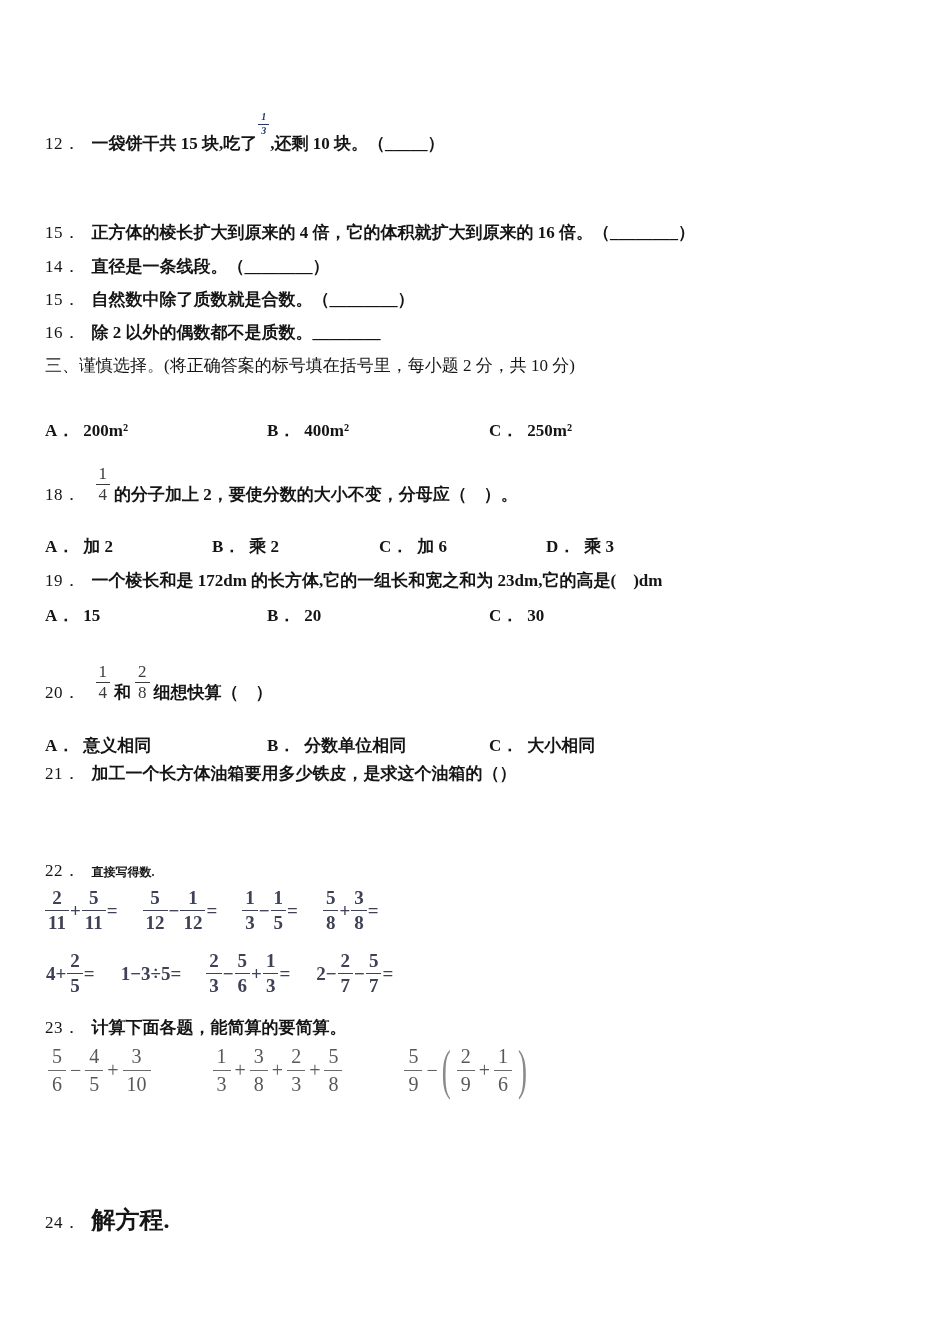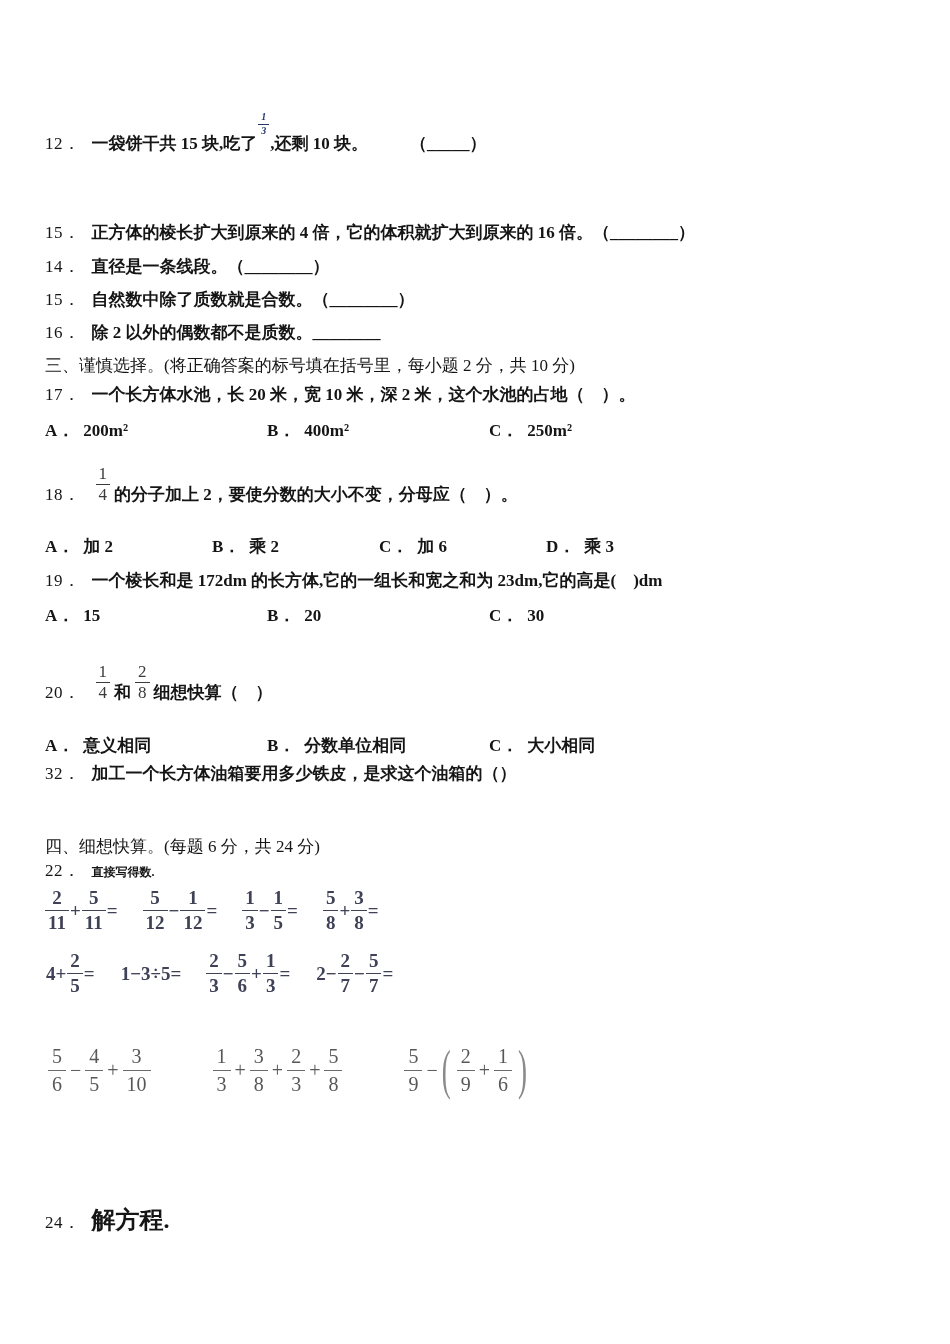--- a/index.html
+++ b/index.html
@@ -5,21 +5,21 @@
   html,body{margin:0;padding:0;background:#ffffff;}
   .page{
     position:relative;width:950px;height:1344px;background:#ffffff;
     font-family:"Liberation Serif","DejaVu Serif",serif;color:#151515;overflow:hidden;
   }
   .line{position:absolute;left:45px;white-space:nowrap;font-size:17px;line-height:23px;}
   .qno{font-weight:400;margin-right:11px;letter-spacing:.5px;text-align:center;}
   .qtext{font-weight:700;}
   .sec{font-weight:400;}
   .blank{font-weight:700;letter-spacing:0;}
-  .gap{margin-left:42px;}
+  .gap{}
   
   .opt{display:inline-block;font-weight:700;}
   .opts3 .opt{width:222px;}
   .opts4 .opt{width:167px;}
   .opt .okey{margin-right:9px;font-weight:700;}
   
   .frac{display:inline-block;text-align:center;line-height:1.05;vertical-align:baseline;}
   .frac .num{display:block;padding:0 3px 1px;border-bottom:1.2px solid currentColor;}
   .frac .den{display:block;padding:1px 3px 0;}
   
@@ -65,23 +65,20 @@
   </div>
 
   <div class="line" style="top:321px">
     <span class="qno">16．</span><span class="qtext">除 2 以外的偶数都不是质数。</span><span class="blank">________</span>
   </div>
 
   <div class="line" style="top:354px">
     <span class="sec">三、谨慎选择。(将正确答案的标号填在括号里，每小题 2 分，共 10 分)</span>
   </div>
 
-  <div class="line" style="top:383px">
-    <span class="qno">17．</span><span class="qtext">一个长方体水池，长 20 米，宽 10 米，深 2 米，这个水池的占地（　）。</span>
-  </div>
   <div class="line opts3" style="top:419px">
     <span class="opt"><span class="okey">A．</span><span>200m²</span></span><span class="opt"><span class="okey">B．</span><span>400m²</span></span><span class="opt"><span class="okey">C．</span><span>250m²</span></span>
   </div>
 
   <div class="line" style="top:465px">
     <span class="qno">18．</span><span class="frac fr-in"><span class="num">1</span><span class="den">4</span></span><span class="qtext">的分子加上 2，要使分数的大小不变，分母应（　）。</span>
   </div>
   <div class="line opts4" style="top:535px">
     <span class="opt"><span class="okey">A．</span><span>加 2</span></span><span class="opt"><span class="okey">B．</span><span>乘 2</span></span><span class="opt"><span class="okey">C．</span><span>加 6</span></span><span class="opt"><span class="okey">D．</span><span>乘 3</span></span>
   </div>
@@ -94,26 +91,23 @@
   </div>
 
   <div class="line" style="top:663px">
     <span class="qno">20．</span><span class="frac fr-in"><span class="num">1</span><span class="den">4</span></span><span class="qtext">和</span><span class="frac fr-in"><span class="num">2</span><span class="den">8</span></span><span class="qtext">细想快算（　）</span>
   </div>
   <div class="line opts3" style="top:734px">
     <span class="opt"><span class="okey">A．</span><span>意义相同</span></span><span class="opt"><span class="okey">B．</span><span>分数单位相同</span></span><span class="opt"><span class="okey">C．</span><span>大小相同</span></span>
   </div>
 
   <div class="line" style="top:762px">
-    <span class="qno">32．</span><span class="qtext">加工一个长方体油箱要用多少铁皮，是求这个油箱的（）</span>
-  </div>
-
-  <div class="line" style="top:835px">
-    <span class="sec">四、细想快算。(每题 6 分，共 24 分)</span>
-  </div>
+    <span class="qno">21．</span><span class="qtext">加工一个长方体油箱要用多少铁皮，是求这个油箱的（）</span>
+  </div>
+
 
   <div class="line" style="top:859px">
     <span class="qno">22．</span><span class="qtext" style="font-size:12px">直接写得数.</span>
   </div>
 
   <div class="line mrow row22" style="top:888px">
     <div class="expr m22">
         <span class="frac">
           <span class="num">2</span>
           <span class="den">11</span>
@@ -200,20 +194,23 @@
         </span>
         <span class="op">−</span>
         <span class="frac">
           <span class="num">5</span>
           <span class="den">7</span>
         </span>
         <span class="op">=</span>
       </div>
   </div>
 
+  <div class="line" style="top:1016px">
+    <span class="qno">23．</span><span class="qtext">计算下面各题，能简算的要简算。</span>
+  </div>
 
   <div class="line mrow row23" style="top:1046px">
     <div class="expr m23">
         <span class="frac">
           <span class="num">5</span>
           <span class="den">6</span>
         </span>
         <span class="op">−</span>
         <span class="frac">
           <span class="num">4</span>

